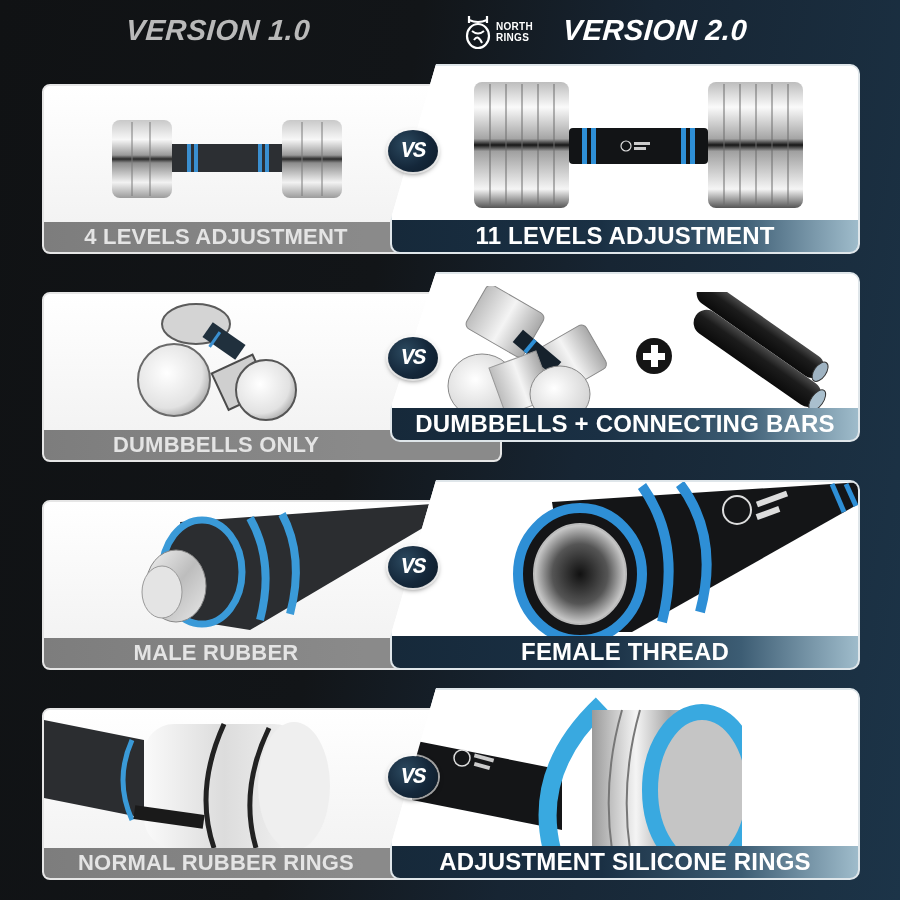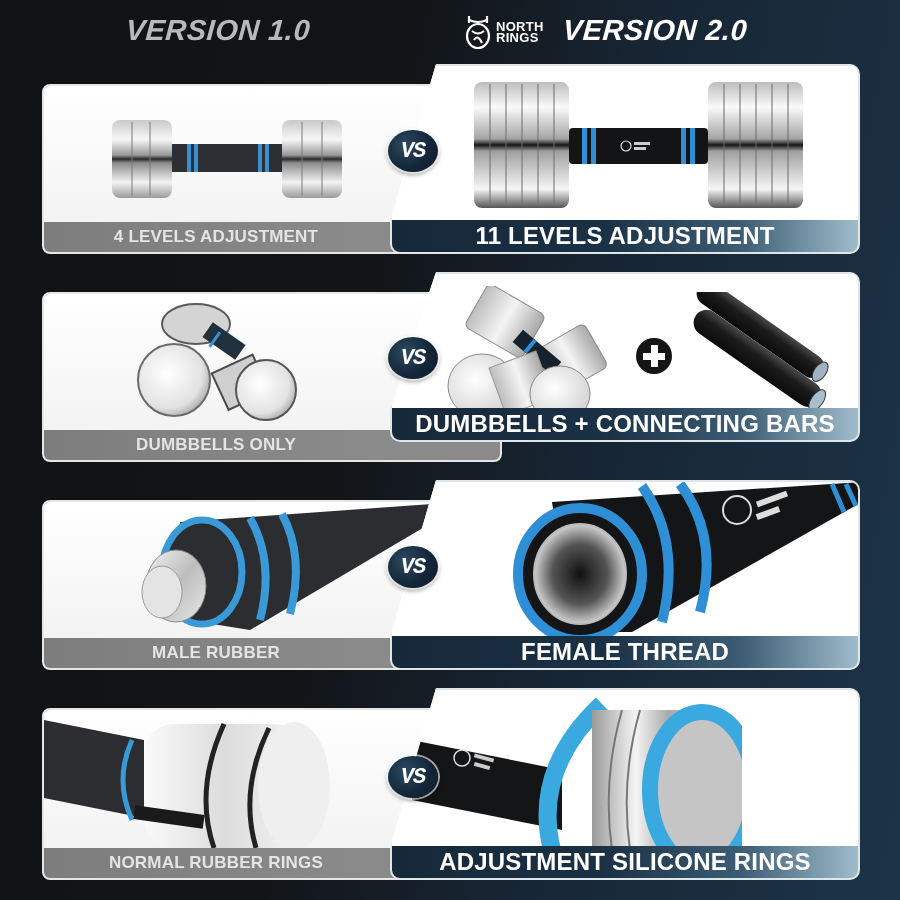--- a/index.html
+++ b/index.html
@@ -14,31 +14,31 @@
     font-size: 29px; font-weight: 900; font-style: italic; letter-spacing: 0.5px;
     color: #b9b9b9; text-align: center; transform: skewX(-4deg);
   }
   .header-v2 {
     position: absolute; top: 14px; left: 563px;
     font-size: 29px; font-weight: 900; font-style: italic; letter-spacing: 0.5px;
     color: #ffffff; transform: skewX(-4deg);
   }
   .brand-logo { position: absolute; top: 14px; left: 463px; width: 90px; height: 36px; display: flex; align-items: center; gap: 3px; }
   .brand-logo svg { width: 30px; height: 36px; }
-  .brand-text { color: #fff; font-size: 13px; font-weight: 900; line-height: 11px; letter-spacing: 0.3px; }
+  .brand-text { color: #fff; font-size: 10px; font-weight: 900; line-height: 11px; letter-spacing: 0.3px; }
   .card-left {
     position: absolute; left: 42px; width: 460px;
     background: #ffffff; border-radius: 8px; overflow: hidden;
     border: 2px solid #e6e6e6;
   }
   .card-left .img-area { position: absolute; left: 0; top: 0; right: 0; bottom: 30px; background: linear-gradient(#ffffff, #f3f3f3); }
   .card-left .label {
     position: absolute; left: 0; right: 0; bottom: 0; height: 30px;
     background: linear-gradient(90deg, #7d7d7d, #8a8a8a 70%, #8a8a8a);
-    color: #e4e4e4; font-weight: 700; font-size: 17px; letter-spacing: 0.2px;
+    color: #e4e4e4; font-weight: 700; font-size: 22px; letter-spacing: 0.2px;
     padding-left: 0; display: flex; align-items: center;
   }
   .card-left .label span { display: block; width: 344px; text-align: center; }
   .card-right {
     position: absolute; left: 390px; width: 470px;
     background: #ffffff; border-radius: 10px; overflow: hidden;
     border: 2px solid #dfe6ea;
     clip-path: polygon(46px 0, 100% 0, 100% 100%, 0 100%, 0 calc(100% - 32px));
   }
   .card-right .img-area { position: absolute; left: 0; top: 0; right: 0; bottom: 32px; background: #fff; }

